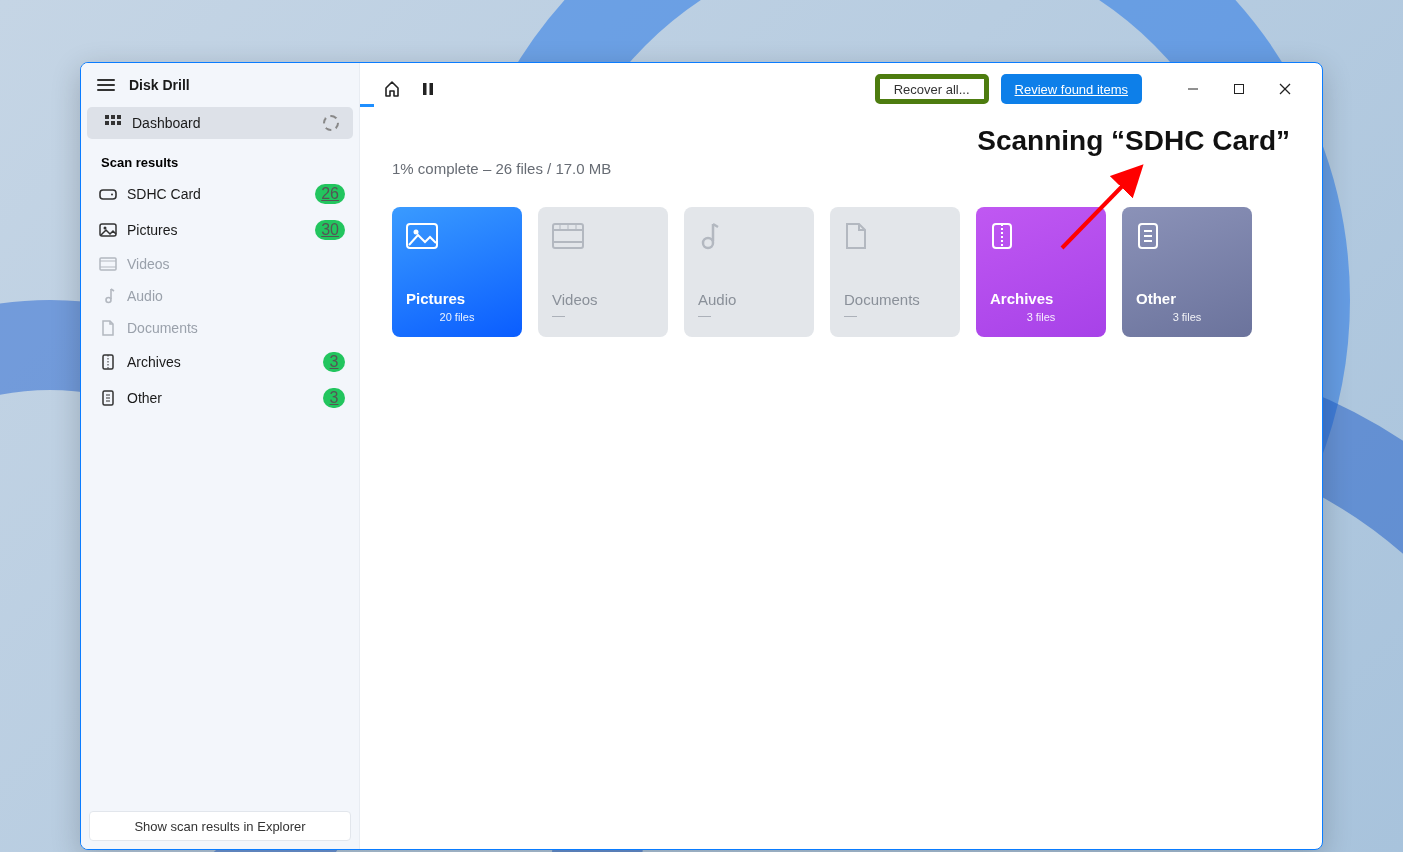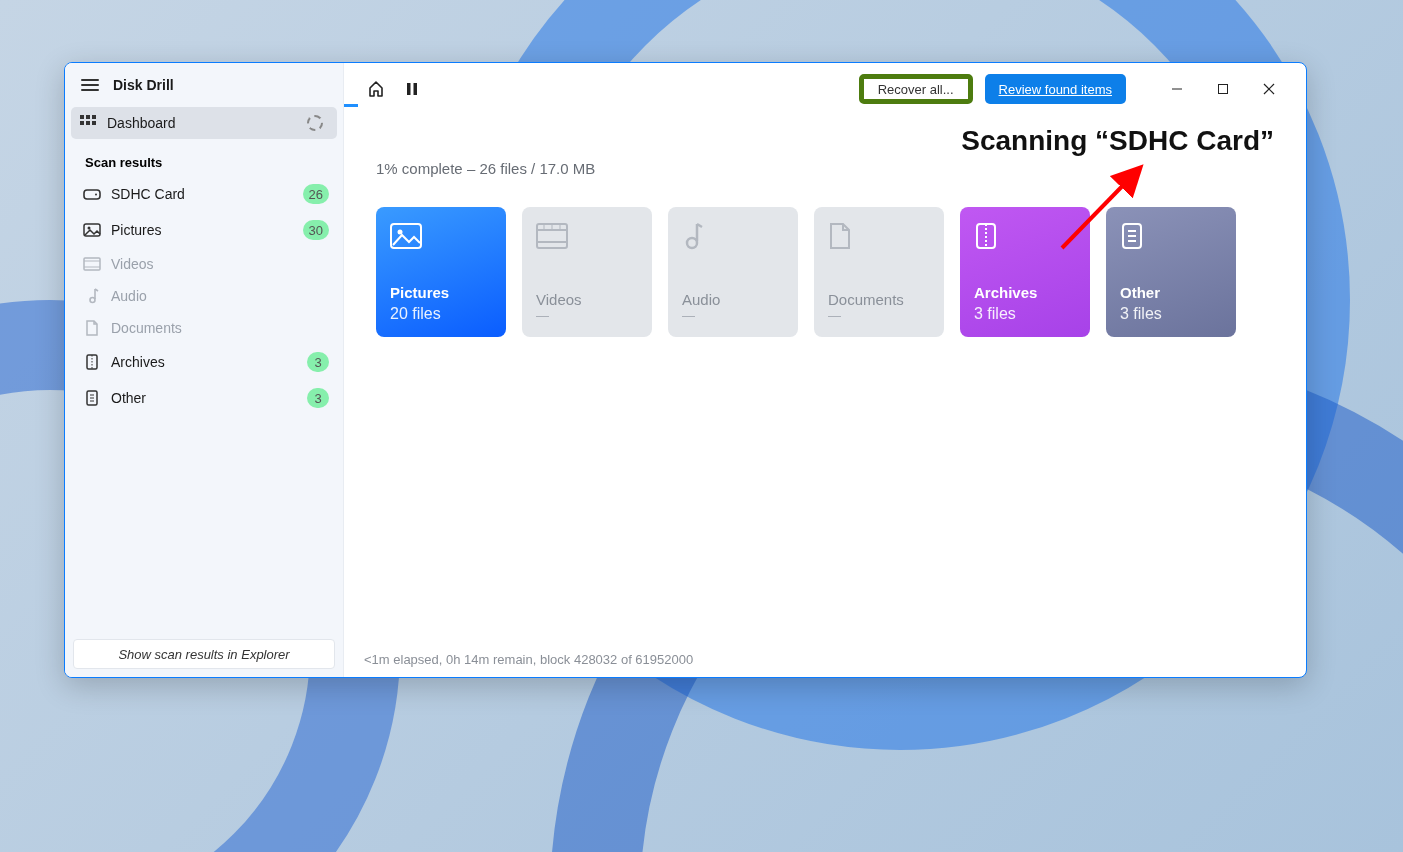--- a/index.html
+++ b/index.html
@@ -24,24 +24,24 @@
     border-radius: 50%;
     border: 90px solid rgba(30, 110, 220, 0.55);
   }
   .bg-swirl .l1 { width: 900px; height: 900px; left: 450px; top: -150px; border-color: rgba(40,120,230,0.55);}
   .bg-swirl .l2 { width: 700px; height: 700px; left: -300px; top: 300px; border-color: rgba(35,100,210,0.5);}
   .bg-swirl .l3 { width: 1100px; height: 1100px; left: 550px; top: 350px; border-color: rgba(25,90,200,0.5);}
 
   
   .app-window {
     position: absolute;
-    left: 64px;
+    left: 80px;
     top: 62px;
     width: 1243px;
-    height: 616px;
+    height: 788px;
     background: #fff;
     border: 1px solid #0a7cff;
     border-radius: 8px;
     display: flex;
     overflow: hidden;
     box-shadow: 0 8px 30px rgba(0,0,0,0.2);
     z-index: 10;
   }
 
   
@@ -83,21 +83,21 @@
     padding: 8px 14px 8px 16px;
     font-size: 14px;
     color: #1a1a1a;
     cursor: pointer;
     position: relative;
   }
   .sidebar-item.dashboard {
     background: #dde1e8;
     border-radius: 5px;
     margin: 4px 6px;
-    padding-left: 6px;
+    padding-left: 15px;
   }
   .sidebar-item .icon {
     width: 22px;
     display: flex;
     justify-content: center;
     color: #333;
     flex-shrink: 0;
   }
   .sidebar-item .label {
     margin-left: 8px;
@@ -108,27 +108,28 @@
   .sidebar-item .spinner {
     width: 16px;
     height: 16px;
     border: 2px dashed #888;
     border-radius: 50%;
   }
   .sidebar-item .badge {
     min-width: 22px;
     height: 20px;
     border-radius: 10px;
-    background: #86efac;
+    background: #22c55e;
     color: #555;
-    font-size: 13px;
+    font-size: 16px;
     display: flex;
     align-items: center;
     justify-content: center;
     padding: 0 6px;
+    text-decoration: underline;
   }
 
   .section-title {
     font-size: 13px;
     font-weight: 600;
     color: #000000;
     padding: 12px 20px 6px 20px;
   }
 
   .sidebar .results-list .sidebar-item {
@@ -140,21 +141,20 @@
   }
   .explorer-btn {
     width: 100%;
     background: #fff;
     border: 1px solid #e2e6ec;
     border-radius: 4px;
     height: 30px;
     font-size: 13px;
     color: #333;
     cursor: pointer;
-    font-style: italic;
   }
 
   
   .main {
     flex: 1;
     display: flex;
     flex-direction: column;
     position: relative;
   }
   .toolbar {
@@ -245,21 +245,21 @@
     border-radius: 8px;
     padding: 14px 14px;
     display: flex;
     flex-direction: column;
     cursor: pointer;
     position: relative;
     color: #fff;
   }
   .card .card-icon { height: 30px; display:flex; align-items:center; }
   .card .card-label { font-size: 15px; font-weight: 600; margin-top: auto; }
-  .card .card-count { font-size: 16px; margin-top: 4px; opacity: 0.9; }
+  .card .card-count { font-size: 11px; margin-top: 4px; opacity: 0.9; text-align: center; }
   .card.pictures { background: linear-gradient(160deg, #3a9bff 0%, #0a5dff 100%); }
   .card.archives { background: linear-gradient(160deg, #c058f2 0%, #a742e8 100%); }
   .card.other    { background: linear-gradient(160deg, #8b92b8 0%, #6b739c 100%); }
   .card.muted {
     background: #e3e6ea;
     color: #9aa0a9;
   }
   .card.muted .card-label { font-weight: 500; color: #8a9099; }
   .card.muted .dash { font-size: 13px; color: #a5abb3; }
 
@@ -522,23 +522,20 @@
                 <line x1="8" y1="19" x2="16" y2="19" stroke="#fff" stroke-width="2"></line>
               </svg>
           </div>
           <div class="card-label">Other</div>
           <div class="card-count">3 files</div>
         </div>
 
       </div>
     </div>
 
-    <div class="status-bar">
-      <span>&lt;1m elapsed, 0h 14m remain, block 428032 of 61952000</span>
-    </div>
 
   </div>
 </div>
 
 <svg class="arrow-overlay" style="left:1052px; top:158px;" width="100" height="100" viewBox="0 0 100 100">
   <defs>
     <marker id="arrowhead" markerWidth="8" markerHeight="8" refX="6" refY="4" orient="auto">
       <polygon points="0 0, 8 4, 0 8" fill="#ff0000"></polygon>
     </marker>
   </defs>

